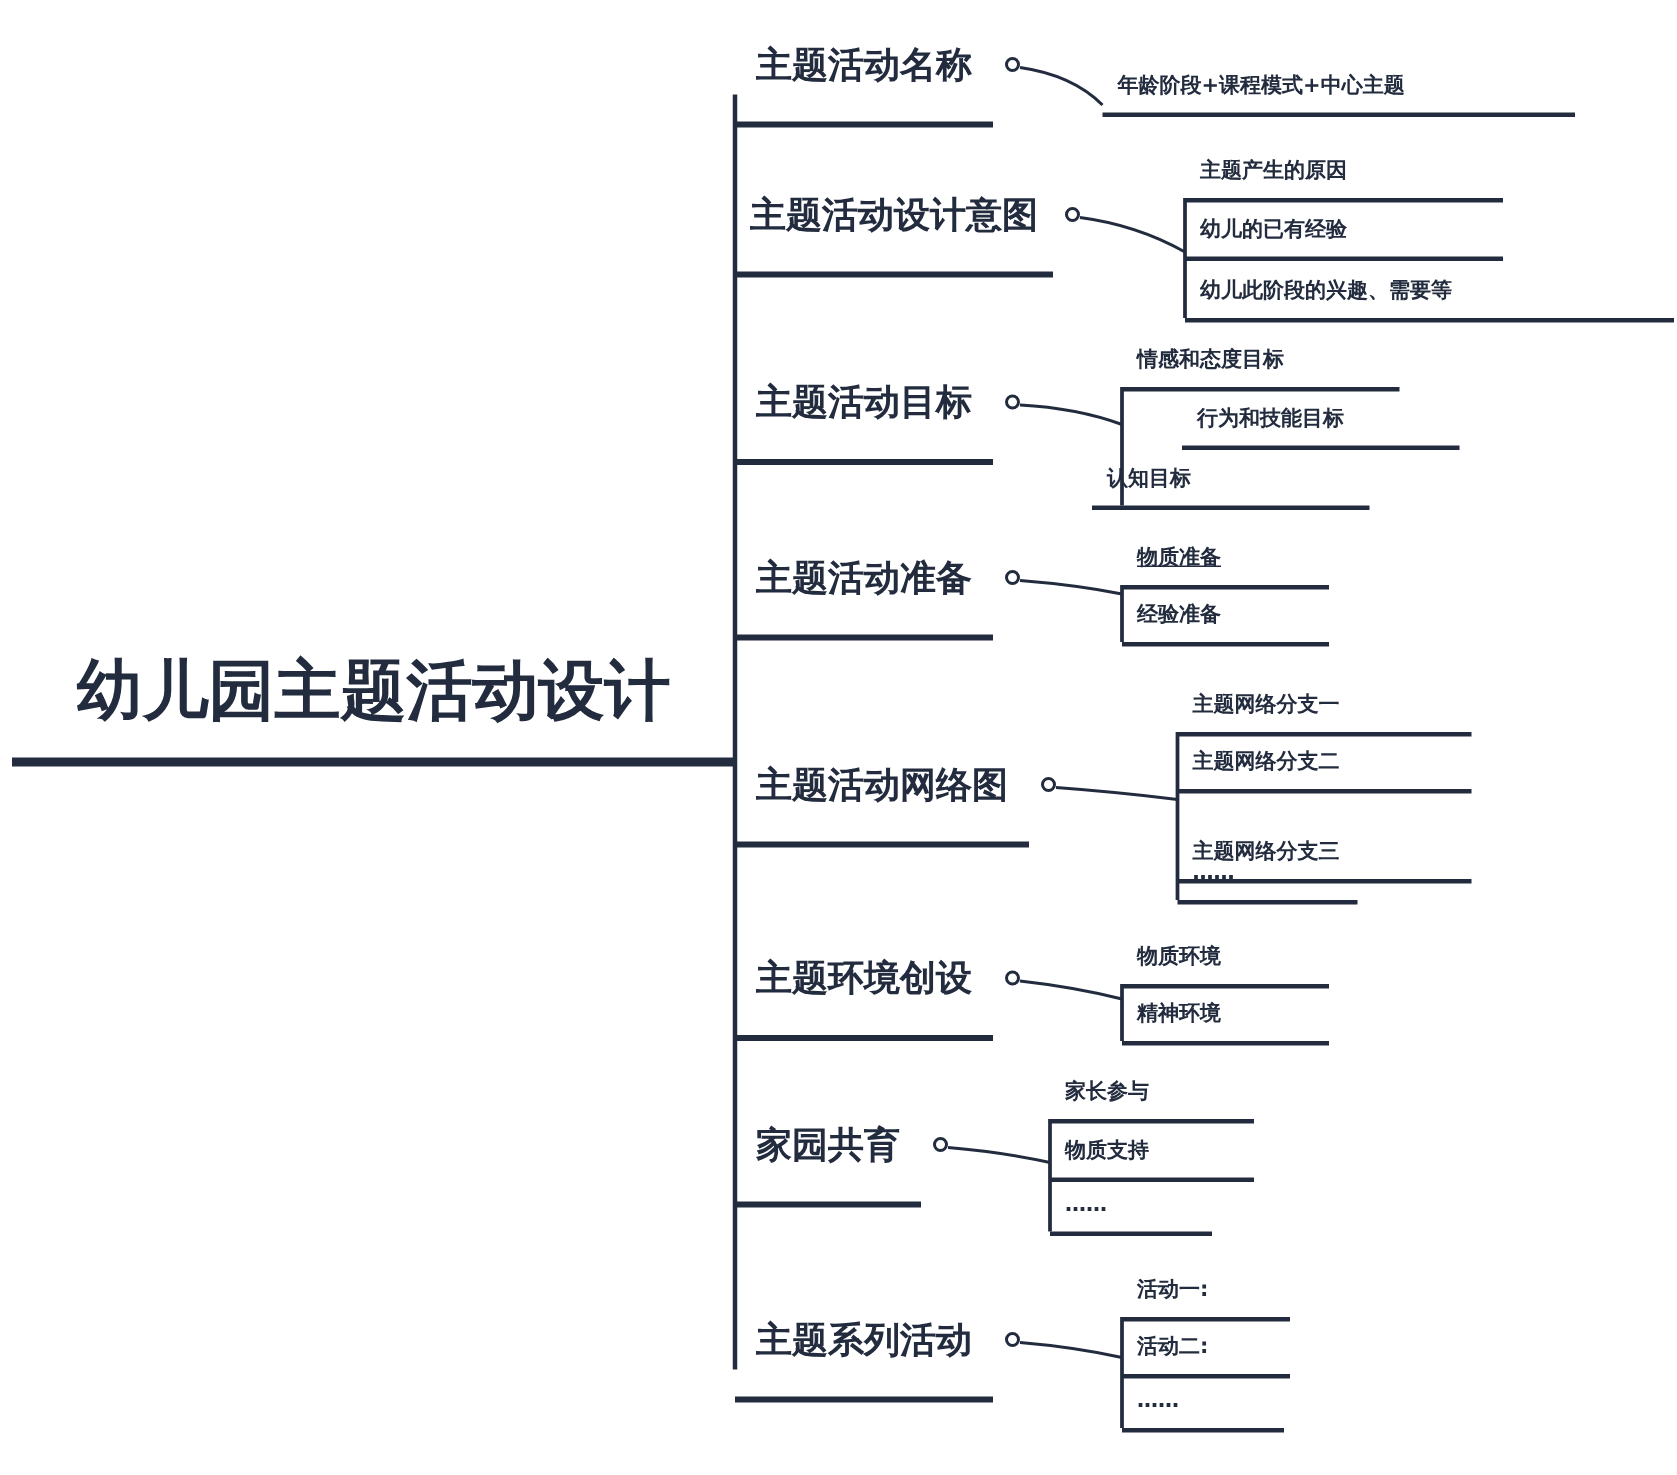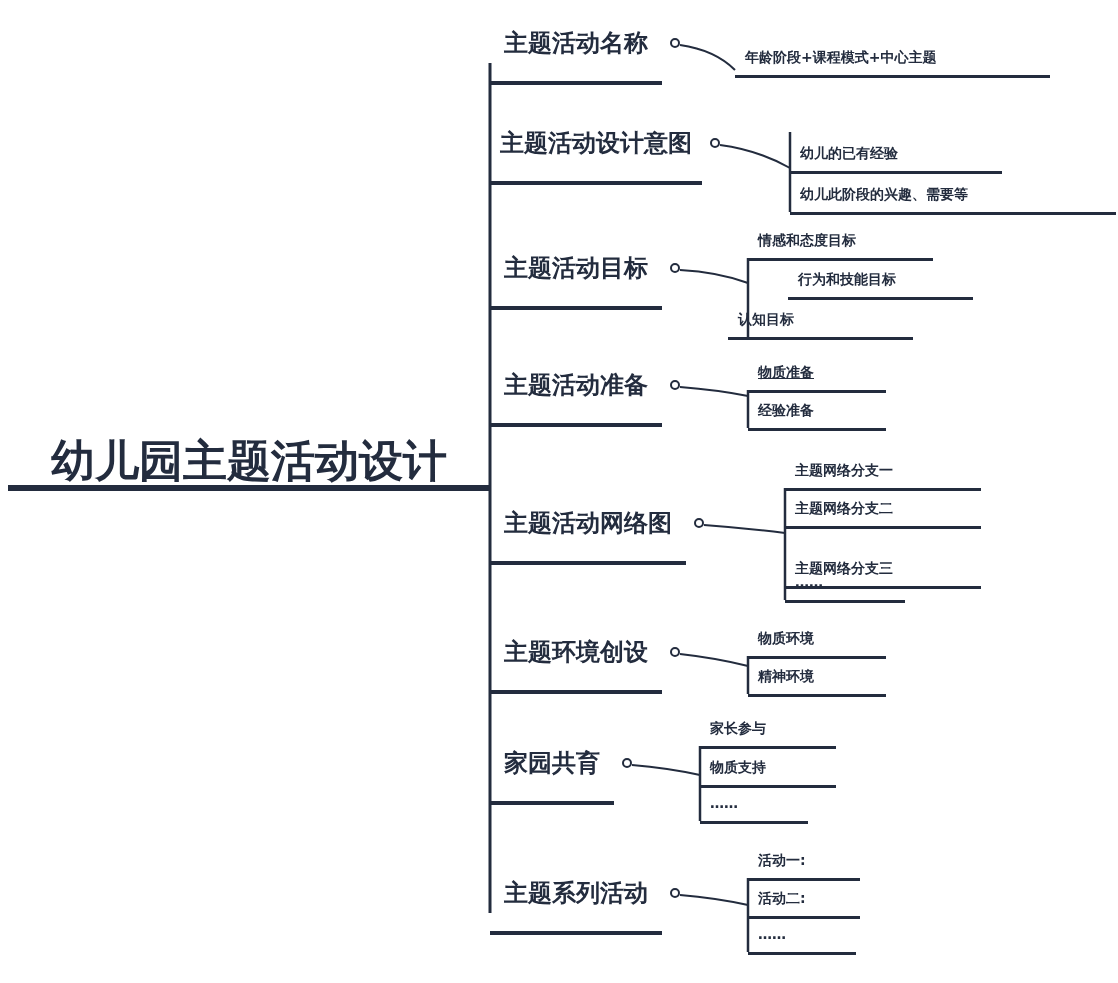--- a/index.html
+++ b/index.html
@@ -21,21 +21,21 @@
   }
   .node {
     position: absolute;
     font-weight: bold;
     color: #232c3e;
     white-space: nowrap;
   }
   .root {
     font-size: 44px;
     line-height: 48px;
-    padding-bottom: 0;
+    padding-bottom: 20px;
     border-bottom: 6px solid #232c3e;
     text-align: center;
   }
   .branch {
     font-size: 24px;
     line-height: 28px;
     padding-bottom: 24px;
     border-bottom: 4px solid #232c3e;
     text-align: center;
   }
@@ -90,20 +90,21 @@
   </svg>
 
   <div class="node root" style="left:8px; top:437px; width:482px;">幼儿园主题活动设计</div>
 
   <div class="node branch" style="left:490px; top:29px; width:172px;">主题活动名称</div>
   <span class="dot" style="left:670px; top:38px;"></span>
   <div class="node child" style="left:735px; top:45px; width:315px;">年龄阶段+课程模式+中心主题</div>
 
   <div class="node branch" style="left:490px; top:129px; width:212px;">主题活动设计意图</div>
   <span class="dot" style="left:710px; top:138px;"></span>
+  <div class="node child" style="left:790px; top:102px; width:212px;">主题产生的原因</div>
   <div class="node child" style="left:790px; top:182px; width:326px;">幼儿此阶段的兴趣、需要等</div>
   <div class="node child" style="left:790px; top:141px; width:212px;">幼儿的已有经验</div>
 
   <div class="node branch" style="left:490px; top:254px; width:172px;">主题活动目标</div>
   <span class="dot" style="left:670px; top:263px;"></span>
   <div class="node child" style="left:748px; top:228px; width:185px;">情感和态度目标</div>
   <div class="node child" style="left:748px; top:267px; width:185px;margin-left:40px;">行为和技能目标</div>
   <div class="node child" style="left:728px; top:307px; width:185px;">认知目标</div>
 
   <div class="node branch" style="left:490px; top:371px; width:172px;">主题活动准备</div>

